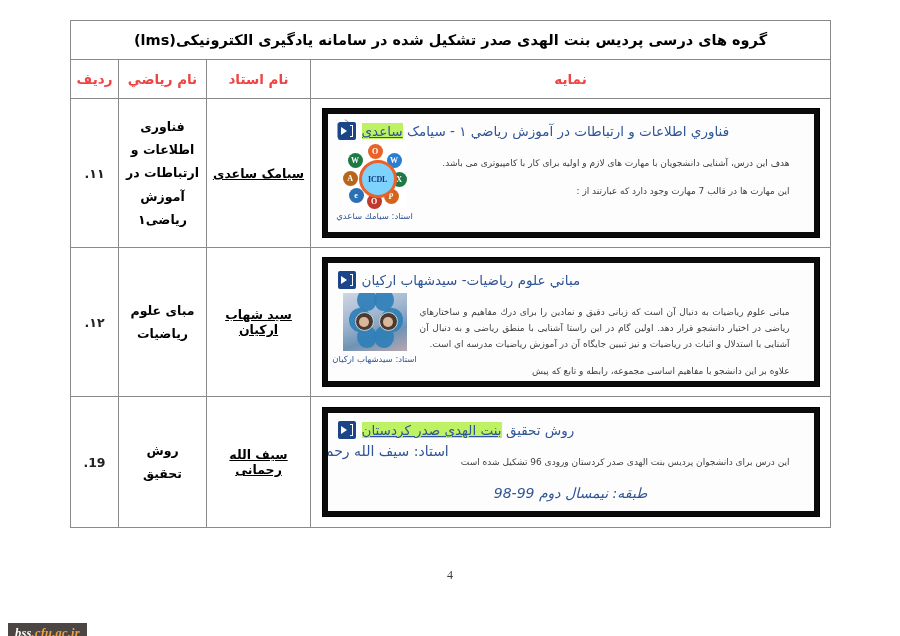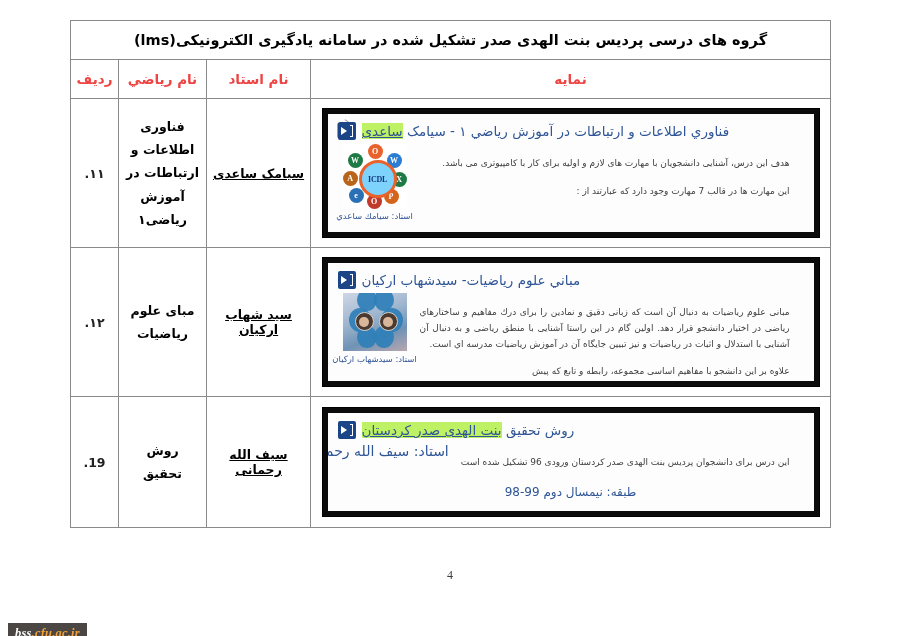--- a/index.html
+++ b/index.html
@@ -200,24 +200,25 @@
     direction: rtl;
     white-space: nowrap;
   }
   .teacher-line-left {
     font-size: 14px;
     color: #2f5596;
     direction: rtl;
     white-space: nowrap;
   }
   .term-line {
-    font-size: 12px;
+    font-size: 14px;
     color: #2f5596;
     direction: rtl;
     margin-top: 10px;
+    font-style: italic;
   }
 
   
   .icdl {
     width: 64px; height: 64px;
     position: relative;
     background: #fff;
   }
   .icdl .ring {
     position: absolute;

